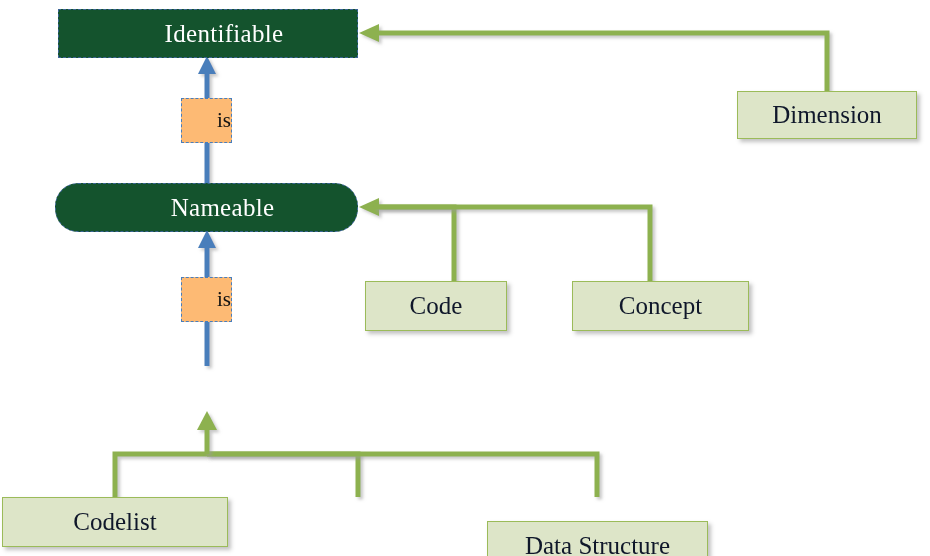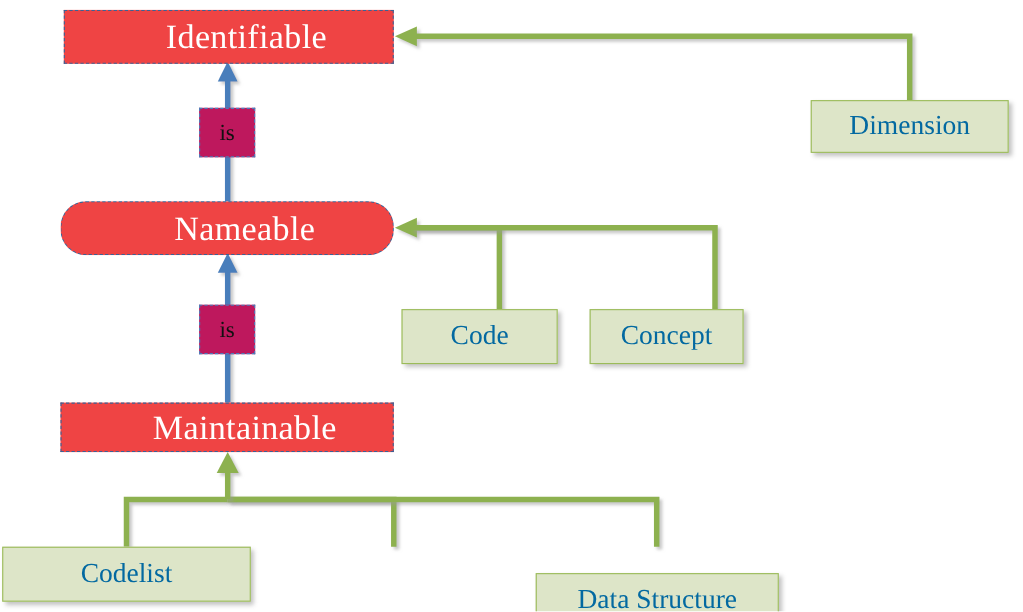--- a/index.html
+++ b/index.html
@@ -25,40 +25,41 @@
   }
   .node {
     position: absolute;
     display: flex;
     align-items: center;
     justify-content: center;
     box-sizing: border-box;
     white-space: nowrap;
   }
   .node-blue {
-    background: #ef4444;
+    background: #14532d;
     border: 1px dashed #3A6396;
     color: #ffffff;
-    font-size: 31px;
+    font-size: 25px;
     letter-spacing: 0.3px;
     padding-left: 32px;
   }
   .node-green {
     background: #DDE5C8;
     border: 1.5px solid #9BBB59;
-    color: #0369a1;
+    color: #0f172a;
     font-size: 25px;
     box-shadow: 3px 3px 4px rgba(120,120,120,0.45);
   }
   .node-is {
-    background: #be185d;
+    background: #fdba74;
     border: 1px dashed #4A7EBB;
     color: #111111;
     font-size: 21px;
     z-index: 5;
+    justify-content: flex-end;
   }
 </style>
 </head>
 <body>
 
 <div id="canvas">
 
   <svg class="edges" viewBox="0 0 930 556" xmlns="http://www.w3.org/2000/svg">
     <defs>
       <filter id="softshadow" x="-40%" y="-40%" width="200%" height="200%">
@@ -109,41 +110,38 @@
   </svg>
 
   <div class="node node-blue" style="left:58px; top:9px; width:300px; height:49px;">
     <span>Identifiable</span>
   </div>
 
   <div class="node node-blue" style="left:55px; top:183px; width:303px; height:49px;border-radius:23px;">
     <span>Nameable</span>
   </div>
 
-  <div class="node node-blue" style="left:55px; top:366px; width:303px; height:45px;">
-    <span>Maintainable</span>
-  </div>
 
   <div class="node node-is" style="left:181px; top:98px; width:51px; height:45px;">
     <span>is</span>
   </div>
 
   <div class="node node-is" style="left:181px; top:277px; width:51px; height:45px;">
     <span>is</span>
   </div>
 
   <div class="node node-green" style="left:737px; top:91px; width:180px; height:48px;">
     <span>Dimension</span>
   </div>
 
   <div class="node node-green" style="left:365px; top:281px; width:142px; height:50px;">
     <span>Code</span>
   </div>
 
-  <div class="node node-green" style="left:536px; top:281px; width:140px; height:50px;">
+  <div class="node node-green" style="left:572px; top:281px; width:177px; height:50px;">
     <span>Concept</span>
   </div>
 
   <div class="node node-green" style="left:2px; top:497px; width:226px; height:50px;align-items:center;">
     <span>Codelist</span>
   </div>
 
 
   <div class="node node-green" style="left:487px; top:497px; width:221px; height:50px;margin-top:24px;">
     <span>Data Structure</span>

